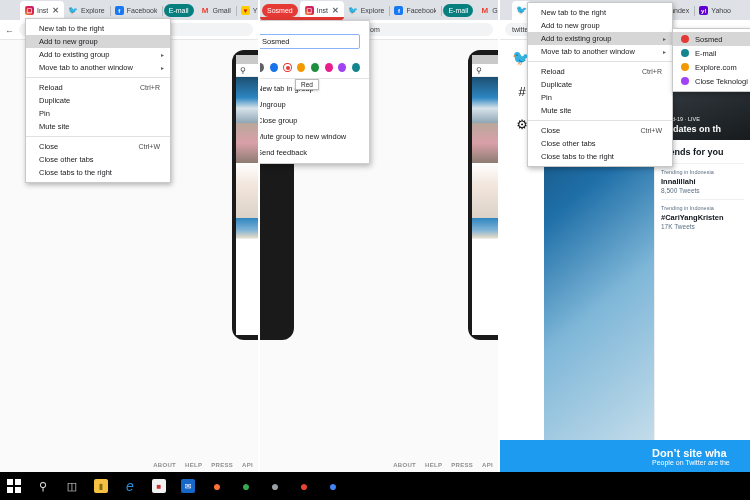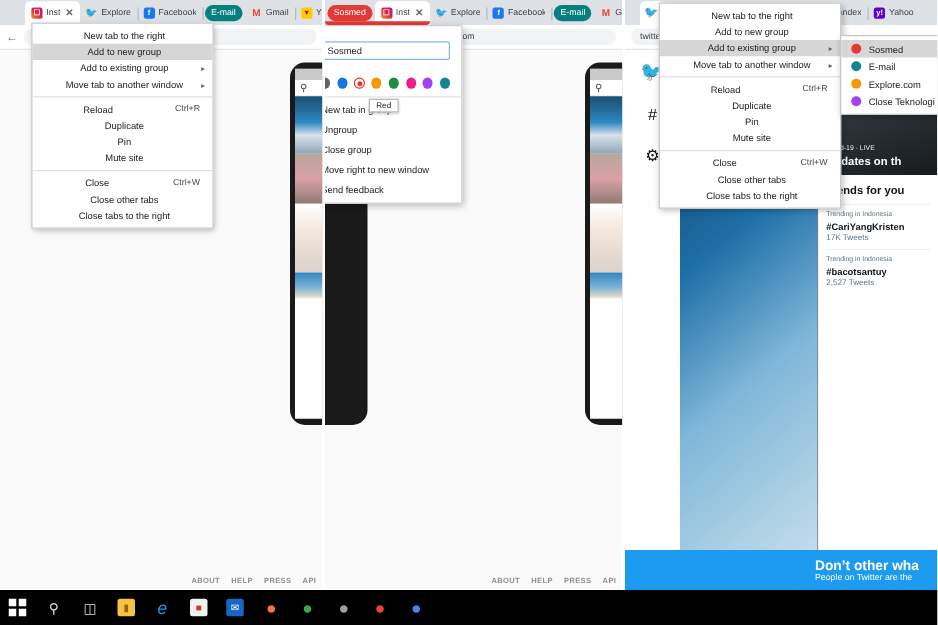--- a/index.html
+++ b/index.html
@@ -59,21 +59,21 @@
 
   
   .menu {
     position: absolute; background: #fff; border: 1px solid #c8c8c8;
     box-shadow: 1px 2px 5px rgba(0,0,0,.28); padding: 3px 0; z-index: 50;
     font-size: 7.5px; color: #202124;
   }
   .mi { height: 13px; display: flex; align-items: center;
         padding: 0 10px 0 13px; white-space: nowrap; position: relative; }
   .mi.hl { background: #d6d6d6; }
-  .mi .mlabel { flex: 1; text-align: center; }
+  .mi .mlabel { flex: 1; }
   .mi .maccel { color: #4a4a4a; margin-left: 22px; font-size: 7px; }
   .mi .marrow { position: absolute; right: 6px; font-size: 6px; color: #5f6368; }
   .msep { height: 1px; background: #e0e0e0; margin: 3px 0; }
 
   
   .submenu { position: absolute; background: #fff; border: 1px solid #c8c8c8;
              box-shadow: 1px 2px 5px rgba(0,0,0,.28); padding: 3px 0; z-index: 55; }
   .smi { height: 14px; display: flex; align-items: center; gap: 6px;
          padding: 0 12px 0 8px; font-size: 7.5px; color: #202124; white-space: nowrap; }
   .smi.hl { background: #d6d6d6; }
@@ -356,21 +356,21 @@
       <div class="bmi">
         <span>New tab in group</span>
         </div>
       <div class="bmi">
         <span>Ungroup</span>
         </div>
       <div class="bmi">
         <span>Close group</span>
         </div>
       <div class="bmi">
-        <span>Move right to new window</span>
+        <span>Mute group to new window</span>
         </div>
       <div class="bmi">
         <span>Send feedback</span>
         </div>
     </div>
 
     <div class="tooltip" style="left:35px; top:79px;">Red</div>
   </div>
 
   <div class="panel-sep" style="left:498px;"></div>
@@ -410,34 +410,34 @@
         <div class="tw-card">
           <div class="cap">
             <div class="kick">Covid-19 · LIVE</div>
             <div class="hl2">Updates on th</div>
           </div>
         </div>
         <div class="tw-trends">
           <h3>Trends for you</h3>
           <div class="trend">
             <div class="t1">Trending in Indonesia</div>
+            <div class="t2">Innalillahi</div>
+            <div class="t3">8,500 Tweets</div>
+          </div>
+          <div class="trend">
+            <div class="t1">Trending in Indonesia</div>
             <div class="t2">#CariYangKristen</div>
             <div class="t3">17K Tweets</div>
           </div>
-          <div class="trend">
-            <div class="t1">Trending in Indonesia</div>
-            <div class="t2">#bacotsantuy</div>
-            <div class="t3">2,527 Tweets</div>
-          </div>
         </div>
       </div>
     </div>
 
     <div class="tw-banner">
-      <div class="b1">Don’t other wha</div>
+      <div class="b1">Don’t site wha</div>
       <div class="b2">People on Twitter are the</div>
     </div>
 
     <div class="menu" style="left:27px; top:2px; width:146px;">
       <div class="mi">
         <span class="mlabel">New tab to the right</span>
         </div>
       <div class="mi">
         <span class="mlabel">Add to new group</span>
         </div>

